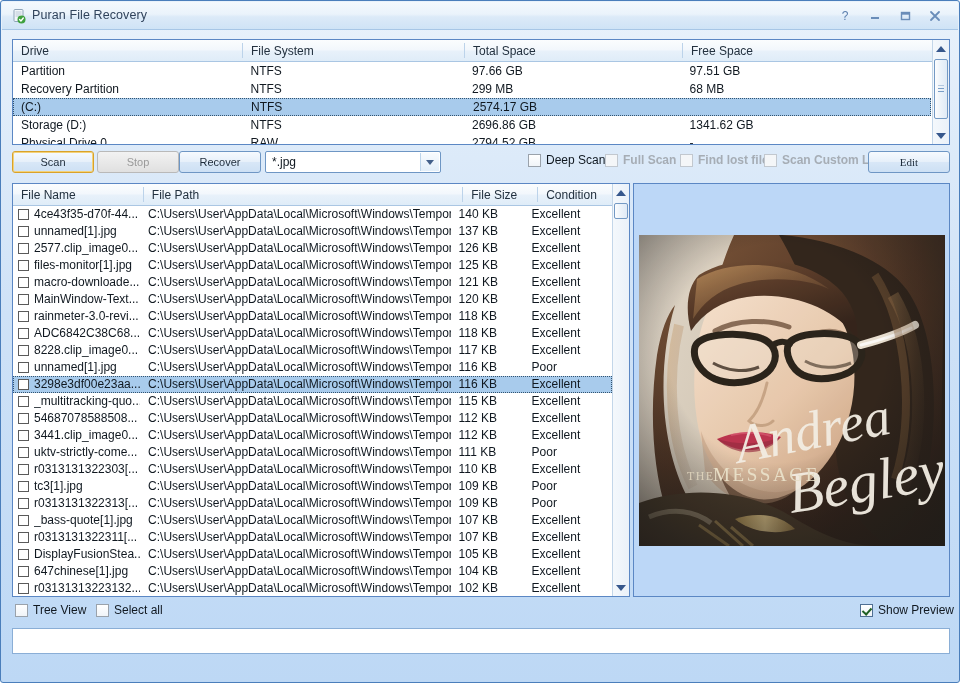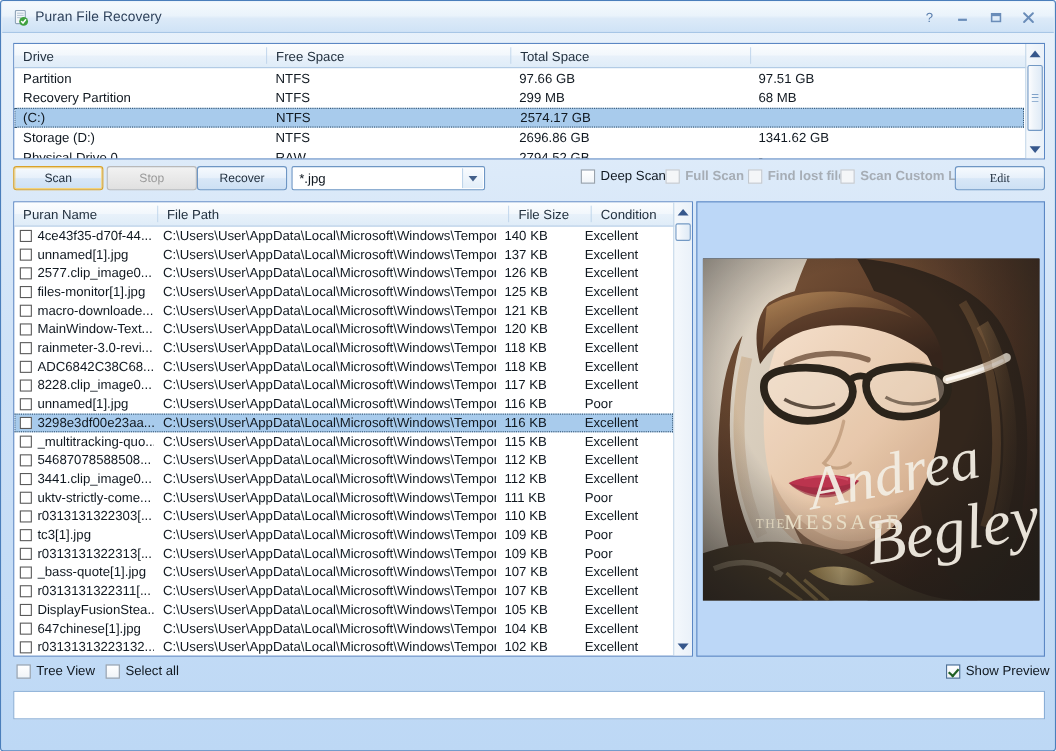--- a/index.html
+++ b/index.html
@@ -384,22 +384,23 @@
         <svg width="14" height="12" viewBox="0 0 14 12">
             <path d="M3 2 L11 10 M11 2 L3 10" stroke="#6a8db9" stroke-width="1.8" stroke-linecap="round"></path>
           </svg>
       </div>
     </div>
   </div>
 
   <div class="panel" id="drive-panel">
     <div class="grid-header">
       <div class="hcell">Drive</div>
+      <div class="hcell">File System</div>
+      <div class="hcell">Total Space</div>
       <div class="hcell last">Free Space</div>
-      <div class="hcell">Total Space</div>
     </div>
     <div id="drive-body">
         <div class="row">
           <div class="cell">Partition</div>
           <div class="cell">NTFS</div>
           <div class="cell">97.66 GB</div>
           <div class="cell">97.51 GB</div>
         </div>
         <div class="row">
           <div class="cell">Recovery Partition</div>
@@ -465,21 +466,21 @@
     <div class="cb dis" id="cb-custom">
       <span class="box"></span>
       <span>Scan Custom List</span>
     </div>
 
     <div class="btn" id="btn-edit">Edit</div>
   </div>
 
   <div class="panel" id="file-panel">
     <div class="grid-header">
-      <div class="hcell">Puran Name</div>
+      <div class="hcell">File Name</div>
       <div class="hcell">File Path</div>
       <div class="hcell">File Size</div>
       <div class="hcell last">Condition</div>
     </div>
     <div id="file-body">
         <div class="row">
           <div class="cell">
             <span class="fcb"></span>
             <span class="fname">4ce43f35-d70f-44...</span>
           </div>

